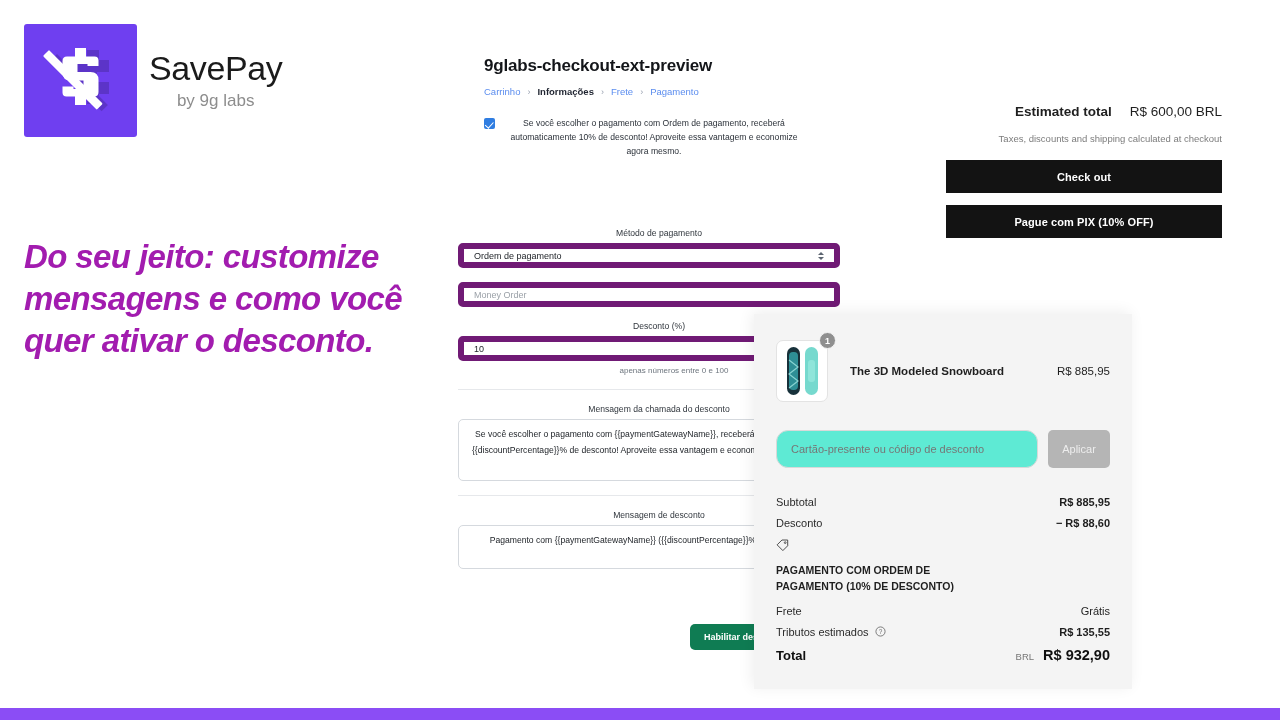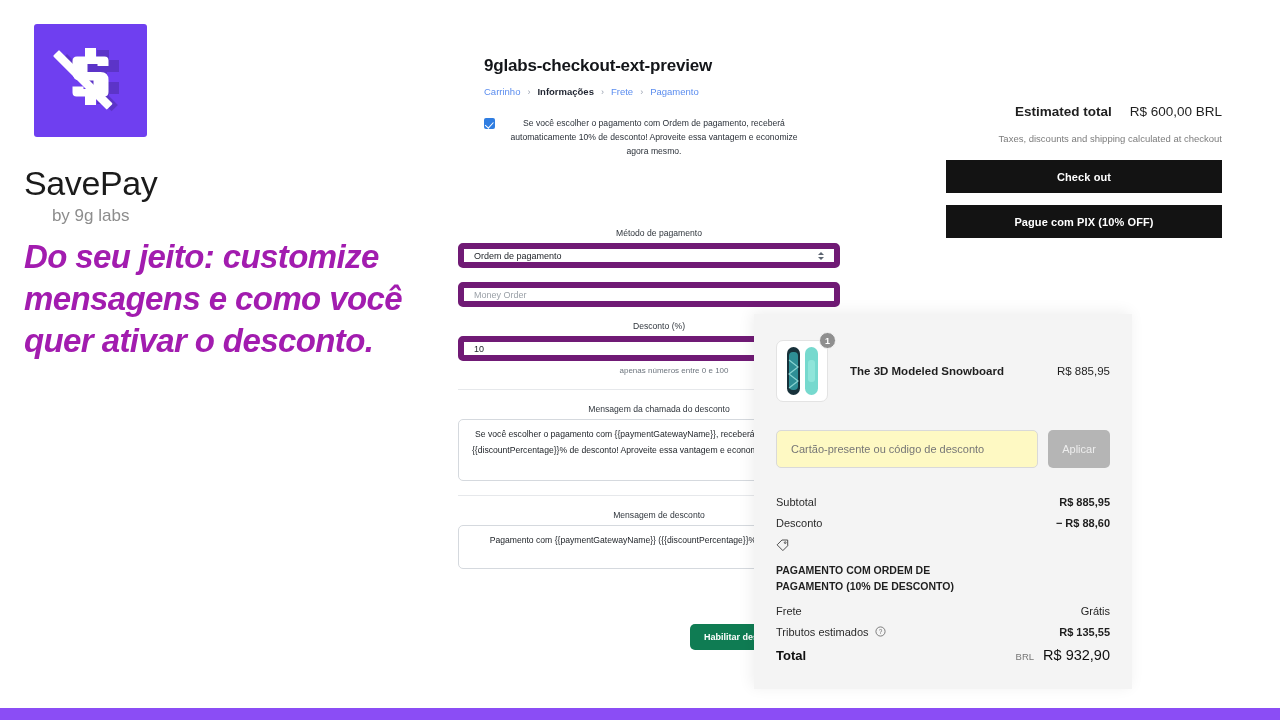--- a/index.html
+++ b/index.html
@@ -5,21 +5,21 @@
   * { box-sizing: border-box; margin: 0; padding: 0; }
   html, body {
     width: 1280px; height: 720px;
     background: #ffffff;
     font-family: "Liberation Sans", sans-serif;
     overflow: hidden;
   }
   .stage { position: relative; width: 1280px; height: 720px; background: #fff; }
 
   
-  .brand { position: absolute; left: 24px; top: 24px; display: flex; align-items: center; gap: 28px; flex-direction: column; }
+  .brand { position: absolute; left: 24px; top: 24px; display: flex; align-items: center; gap: 12px; }
   .logo-tile {
     width: 113px; height: 113px; border-radius: 3px;
     background: #6f3ff0; position: relative; overflow: hidden;
   }
   .logo-tile svg { position: absolute; left: 0; top: 0; }
   .brand-text { display: flex; flex-direction: column; }
   .brand-name { font-size: 34px; font-weight: 400; color: #1b1b1b; letter-spacing: -0.4px; line-height: 1.1; }
   .brand-sub { font-size: 17px; color: #8d8d8d; font-weight: 400; margin-top: 4px; text-align: center; }
 
   
@@ -103,21 +103,21 @@
   .qty {
     position: absolute; right: -8px; top: -8px; width: 17px; height: 17px; border-radius: 50%;
     background: #8f8f8f; color: #fff; font-size: 9px; font-weight: 700;
     display: flex; align-items: center; justify-content: center; border: 1.5px solid #f4f4f4;
   }
   .item-name { font-size: 11.5px; font-weight: 700; color: #1f1f1f; flex: 1; }
   .item-price { font-size: 11.5px; color: #1f1f1f; }
 
   .promo { display: flex; gap: 10px; margin-top: 28px; }
   .promo-input {
-    flex: 1; height: 38px; background: #fef9c3; border: 1px solid #d9d9d9; border-radius: 5px;
+    flex: 1; height: 38px; background: #5eead4; border: 1px solid #d9d9d9; border-radius: 12px;
     display: flex; align-items: center; padding: 0 14px; font-size: 11px; color: #767676;
   }
   .promo-btn {
     width: 62px; height: 38px; background: #b5b5b5; color: #ededed; border-radius: 5px;
     display: flex; align-items: center; justify-content: center; font-size: 11px; font-weight: 400;
   }
 
   .totals { margin-top: 28px; }
   .t-row { display: flex; justify-content: space-between; align-items: baseline; margin-bottom: 9px; }
   .t-label { font-size: 11px; color: #2b2b2b; }
@@ -125,21 +125,21 @@
   .t-value.plain { font-weight: 400; }
   .discount-tag { margin: 2px 0 6px; }
   .discount-name {
     font-size: 10.5px; font-weight: 700; color: #1f1f1f; line-height: 1.55;
     width: 190px; text-transform: uppercase; margin-bottom: 10px;
   }
   .t-row.grand { margin-top: 4px; align-items: baseline; }
   .grand-label { font-size: 13px; font-weight: 700; color: #101010; }
   .grand-right { display: flex; align-items: baseline; gap: 9px; }
   .cur { font-size: 9.5px; color: #767676; }
-  .grand-value { font-size: 14.5px; font-weight: 400; color: #101010; }
+  .grand-value { font-size: 14.5px; font-weight: 700; color: #101010; }
   .info-i { display: inline-block; vertical-align: -1px; margin-left: 3px; }
 
   
   .accent { position: absolute; left: 0; bottom: 0; width: 1280px; height: 12px; background: #8b4df5; }
 </style>
 </head>
 <body>
 
 <div class="stage">
 

